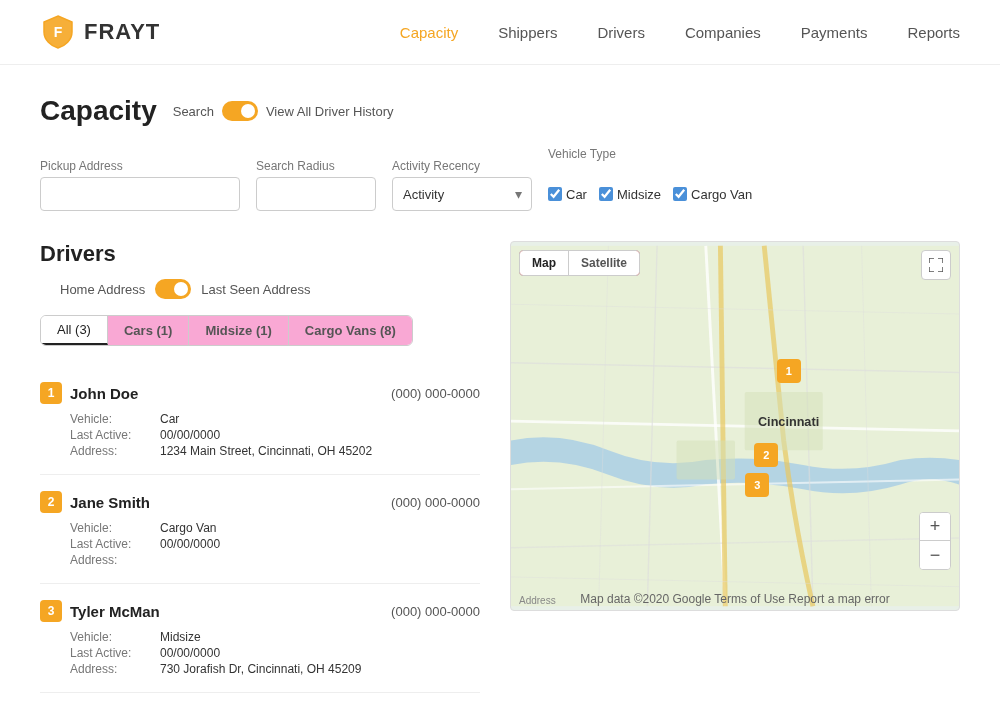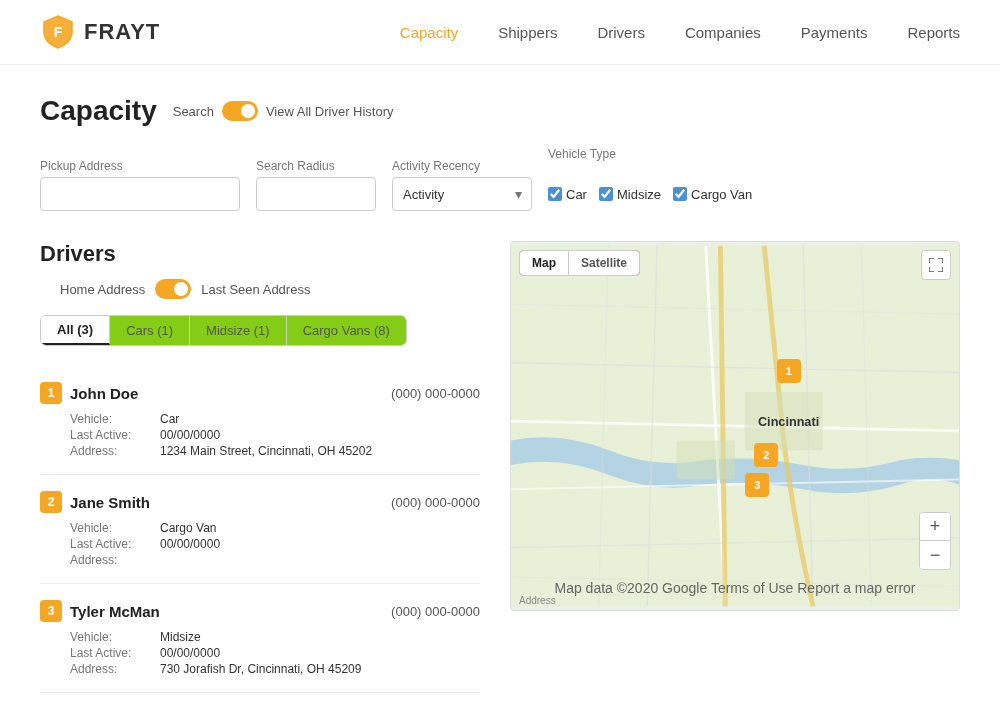--- a/index.html
+++ b/index.html
@@ -48,23 +48,23 @@
     .main-content { display: flex; gap: 30px; }
     .drivers-panel { flex: 0 0 440px; }
     .drivers-title { font-size: 22px; font-weight: 800; color: #222; margin-bottom: 12px; }
 
     
     .address-toggle-row { display: flex; align-items: center; gap: 10px; margin-bottom: 16px; margin-left: 20px; }
     .address-toggle-label { font-size: 13px; color: #555; }
 
     
     .tabs { display: flex; gap: 0; margin-bottom: 20px; border: 1px solid #ccc; border-radius: 6px; overflow: hidden; width: fit-content; }
-    .tab { padding: 6px 16px; font-size: 13px; font-weight: 400; color: #555; background: #84cc16; cursor: pointer; border: none; border-right: 1px solid #ccc; }
+    .tab { padding: 6px 16px; font-size: 13px; font-weight: 700; color: #555; background: #f9a8d4; cursor: pointer; border: none; border-right: 1px solid #ccc; }
     .tab:last-child { border-right: none; }
-    .tab.active { background: #fff; color: #222; font-weight: 700; border-bottom: 2px solid #222; }
+    .tab.active { background: #fff; color: #222; font-weight: 400; border-bottom: 2px solid #222; }
 
     
     .driver-item { padding: 16px 0; border-bottom: 1px solid #eee; }
     .driver-header { display: flex; align-items: center; justify-content: space-between; margin-bottom: 8px; }
     .driver-name-wrap { display: flex; align-items: center; gap: 8px; }
     .driver-badge { background: #F5A623; color: #fff; font-size: 12px; font-weight: 700; width: 22px; height: 22px; border-radius: 4px; display: flex; align-items: center; justify-content: center; flex-shrink: 0; }
     .driver-name { font-size: 15px; font-weight: 700; color: #222; }
     .driver-phone { font-size: 13px; color: #555; }
     .driver-details { margin-left: 30px; display: grid; grid-template-columns: 90px auto; row-gap: 2px; }
     .detail-label { font-size: 12px; color: #777; }
@@ -74,21 +74,21 @@
     .map-panel { flex: 1; }
     .map-container { width: 100%; height: 370px; border: 1px solid #ddd; border-radius: 4px; overflow: hidden; position: relative; background: #e8f0e8; }
     .map-toolbar { position: absolute; top: 8px; left: 8px; display: flex; background: #b91c1c; border: 1px solid #ccc; border-radius: 4px; overflow: hidden; z-index: 10; }
     .map-btn { padding: 5px 12px; font-size: 12px; font-weight: 600; color: #555; background: #fff; border: none; cursor: pointer; border-right: 1px solid #ccc; }
     .map-btn:last-child { border-right: none; }
     .map-btn.active { background: #fff; color: #222; font-weight: 700; }
     .map-fullscreen { position: absolute; top: 8px; right: 8px; background: #fff; border: 1px solid #ccc; border-radius: 4px; width: 30px; height: 30px; display: flex; align-items: center; justify-content: center; cursor: pointer; z-index: 10; font-size: 14px; }
     .map-zoom { position: absolute; bottom: 40px; right: 8px; background: #fff; border: 1px solid #ccc; border-radius: 4px; display: flex; flex-direction: column; overflow: hidden; z-index: 10; }
     .map-zoom-btn { width: 30px; height: 28px; display: flex; align-items: center; justify-content: center; font-size: 18px; cursor: pointer; border: none; background: #fff; color: #555; border-bottom: 1px solid #ccc; }
     .map-zoom-btn:last-child { border-bottom: none; }
-    .map-footer { position: absolute; bottom: 14px; left: 50%; transform: translateX(-50%); font-size: 14px; color: #666; white-space: nowrap; z-index: 10; }
+    .map-footer { position: absolute; bottom: 4px; left: 50%; transform: translateX(-50%); font-size: 12px; color: #666; white-space: nowrap; z-index: 10; }
 
     
     .map-svg { width: 100%; height: 100%; }
 
     
     .map-marker { position: absolute; background: #F5A623; color: #fff; font-size: 11px; font-weight: 800; width: 24px; height: 24px; border-radius: 4px; display: flex; align-items: center; justify-content: center; z-index: 20; transform: translate(-50%, -50%); }
 
     
     .google-logo { position: absolute; bottom: 4px; left: 8px; font-size: 10px; color: #888; z-index: 10; }
   </style>

